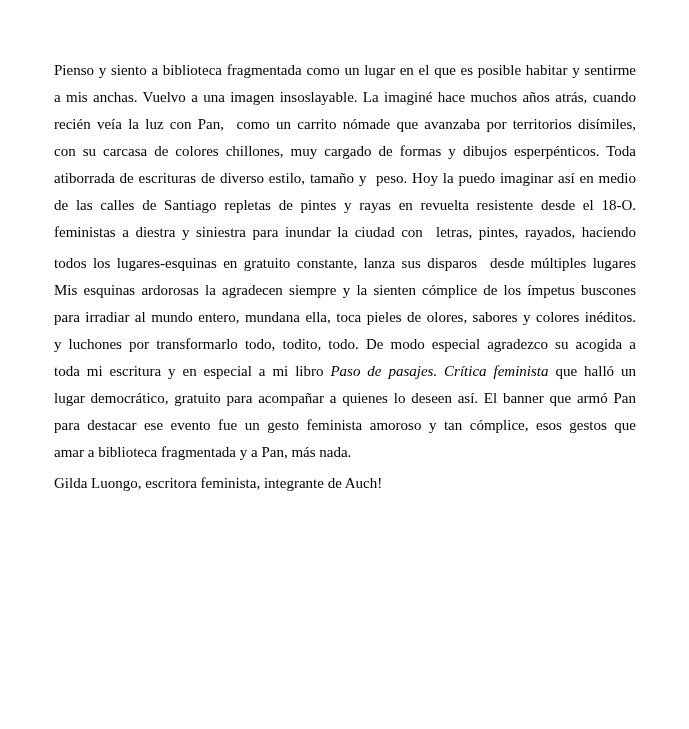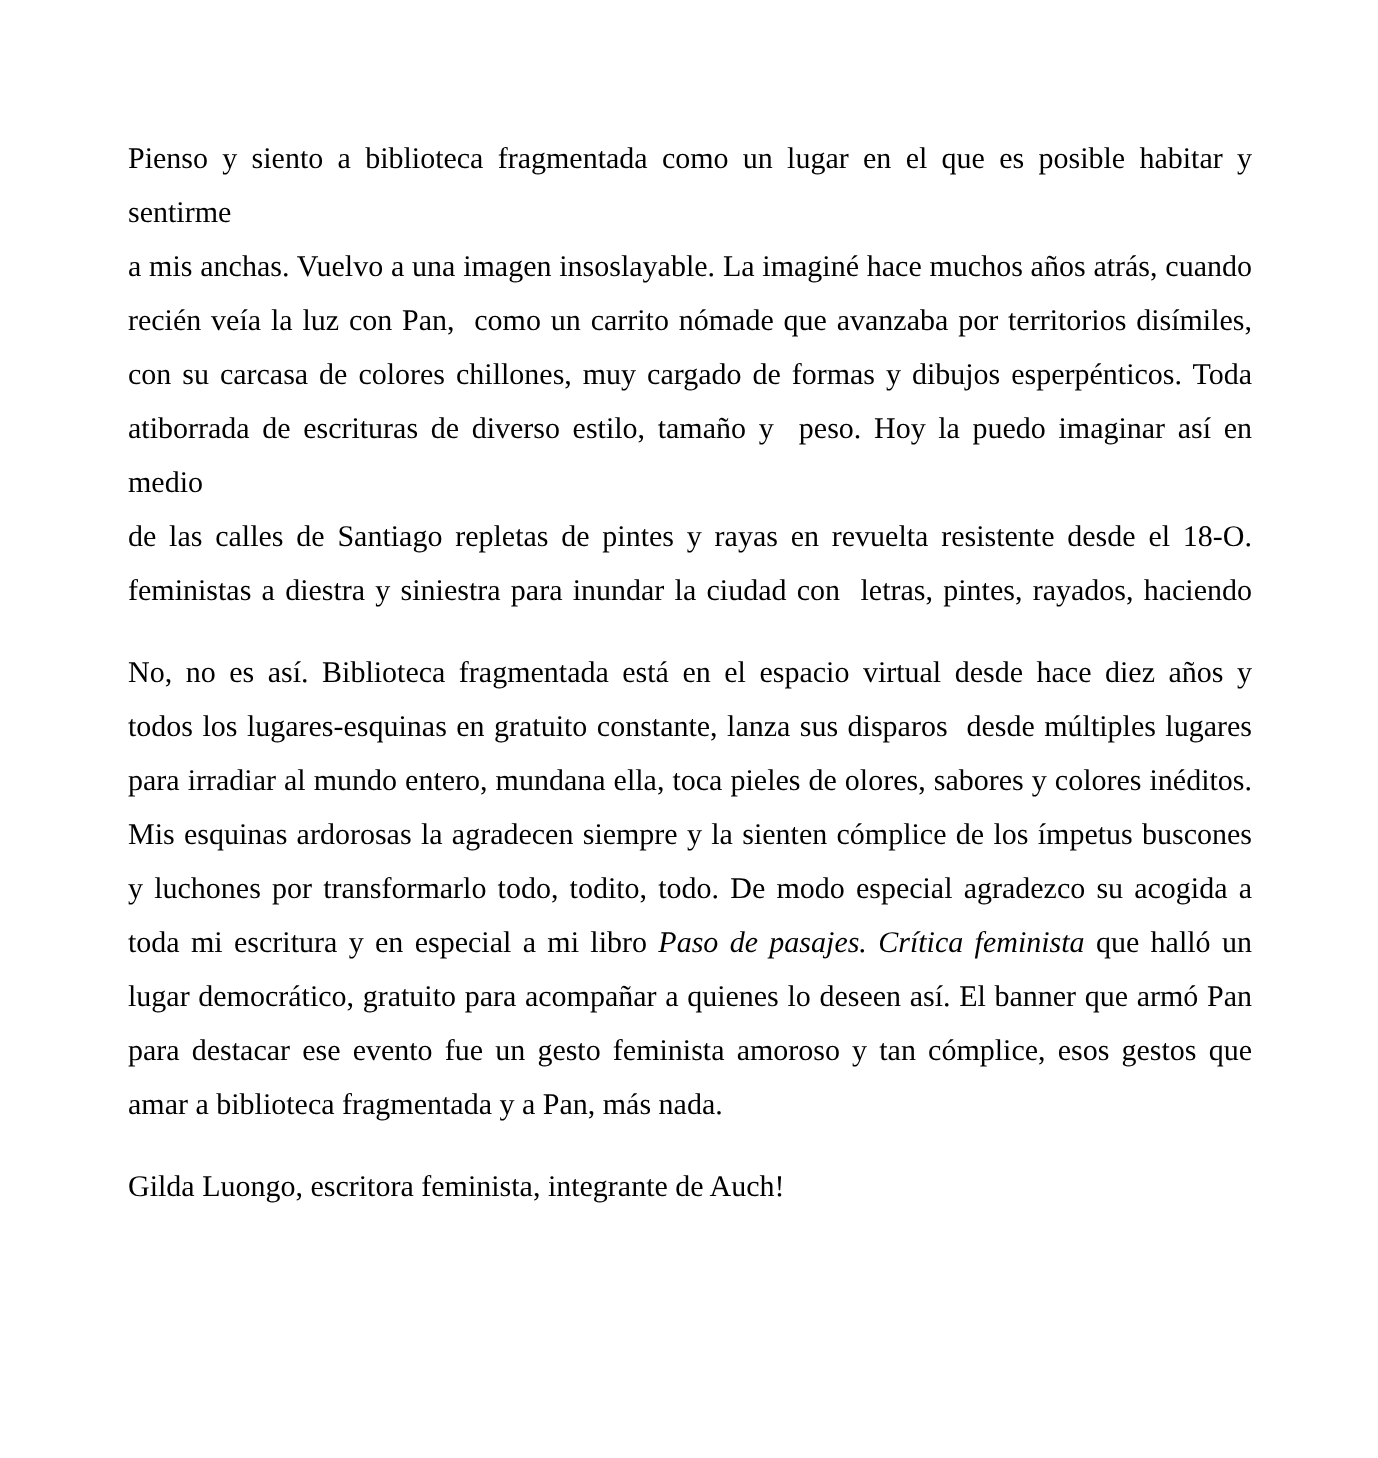--- a/index.html
+++ b/index.html
@@ -16,21 +16,21 @@
   .doc-page {
     position: absolute;
     left: 50px;
     top: 53px;
     width: 590px;
     font-family: "Liberation Serif", "DejaVu Serif", serif;
     font-size: 15px;
     line-height: 27px;
     color: #000000;
   }
-  .paragraph { margin: 14px; }
+  .paragraph { margin: 4px; }
   .line {
     white-space: pre-wrap;
     text-align: left;
   }
   .line.j {
     text-align: justify;
     -moz-text-align-last: justify;
     text-align-last: justify;
   }
   .line em {
@@ -46,24 +46,23 @@
       <div class="paragraph">
         <div class="line j"><span>Pienso y siento a biblioteca fragmentada como un lugar en el que es posible habitar y sentirme</span></div>
         <div class="line j"><span>a mis anchas. Vuelvo a una imagen insoslayable. La imaginé hace muchos años atrás, cuando</span></div>
         <div class="line j"><span>recién veía la luz con Pan,  como un carrito nómade que avanzaba por territorios disímiles,</span></div>
         <div class="line j"><span>con su carcasa de colores chillones, muy cargado de formas y dibujos esperpénticos. Toda</span></div>
         <div class="line j"><span>atiborrada de escrituras de diverso estilo, tamaño y  peso. Hoy la puedo imaginar así en medio</span></div>
         <div class="line j"><span>de las calles de Santiago repletas de pintes y rayas en revuelta resistente desde el 18-O.</span></div>
         <div class="line j"><span>feministas a diestra y siniestra para inundar la ciudad con  letras, pintes, rayados, haciendo</span></div>
       </div>
       <div class="paragraph">
-        <div class="line j"><span>No, no es así. Biblioteca fragmentada está en el espacio virtual desde hace diez años y</span></div>
         <div class="line j"><span>todos los lugares-esquinas en gratuito constante, lanza sus disparos  desde múltiples lugares</span></div>
+        <div class="line j"><span>Mis esquinas ardorosas la agradecen siempre y la sienten cómplice de los ímpetus buscones</span></div>
         <div class="line j"><span>para irradiar al mundo entero, mundana ella, toca pieles de olores, sabores y colores inéditos.</span></div>
-        <div class="line j"><span>Mis esquinas ardorosas la agradecen siempre y la sienten cómplice de los ímpetus buscones</span></div>
         <div class="line j"><span>y luchones por transformarlo todo, todito, todo. De modo especial agradezco su acogida a</span></div>
         <div class="line j"><span>toda mi escritura y en especial a mi libro </span><em>Paso de pasajes. Crítica feminista</em><span> que halló un</span></div>
         <div class="line j"><span>lugar democrático, gratuito para acompañar a quienes lo deseen así. El banner que armó Pan</span></div>
         <div class="line j"><span>para destacar ese evento fue un gesto feminista amoroso y tan cómplice, esos gestos que</span></div>
         <div class="line"><span>amar a biblioteca fragmentada y a Pan, más nada.</span></div>
       </div>
       <div class="paragraph">
         <div class="line"><span>Gilda Luongo, escritora feminista, integrante de Auch!</span></div>
       </div>
     </div>

